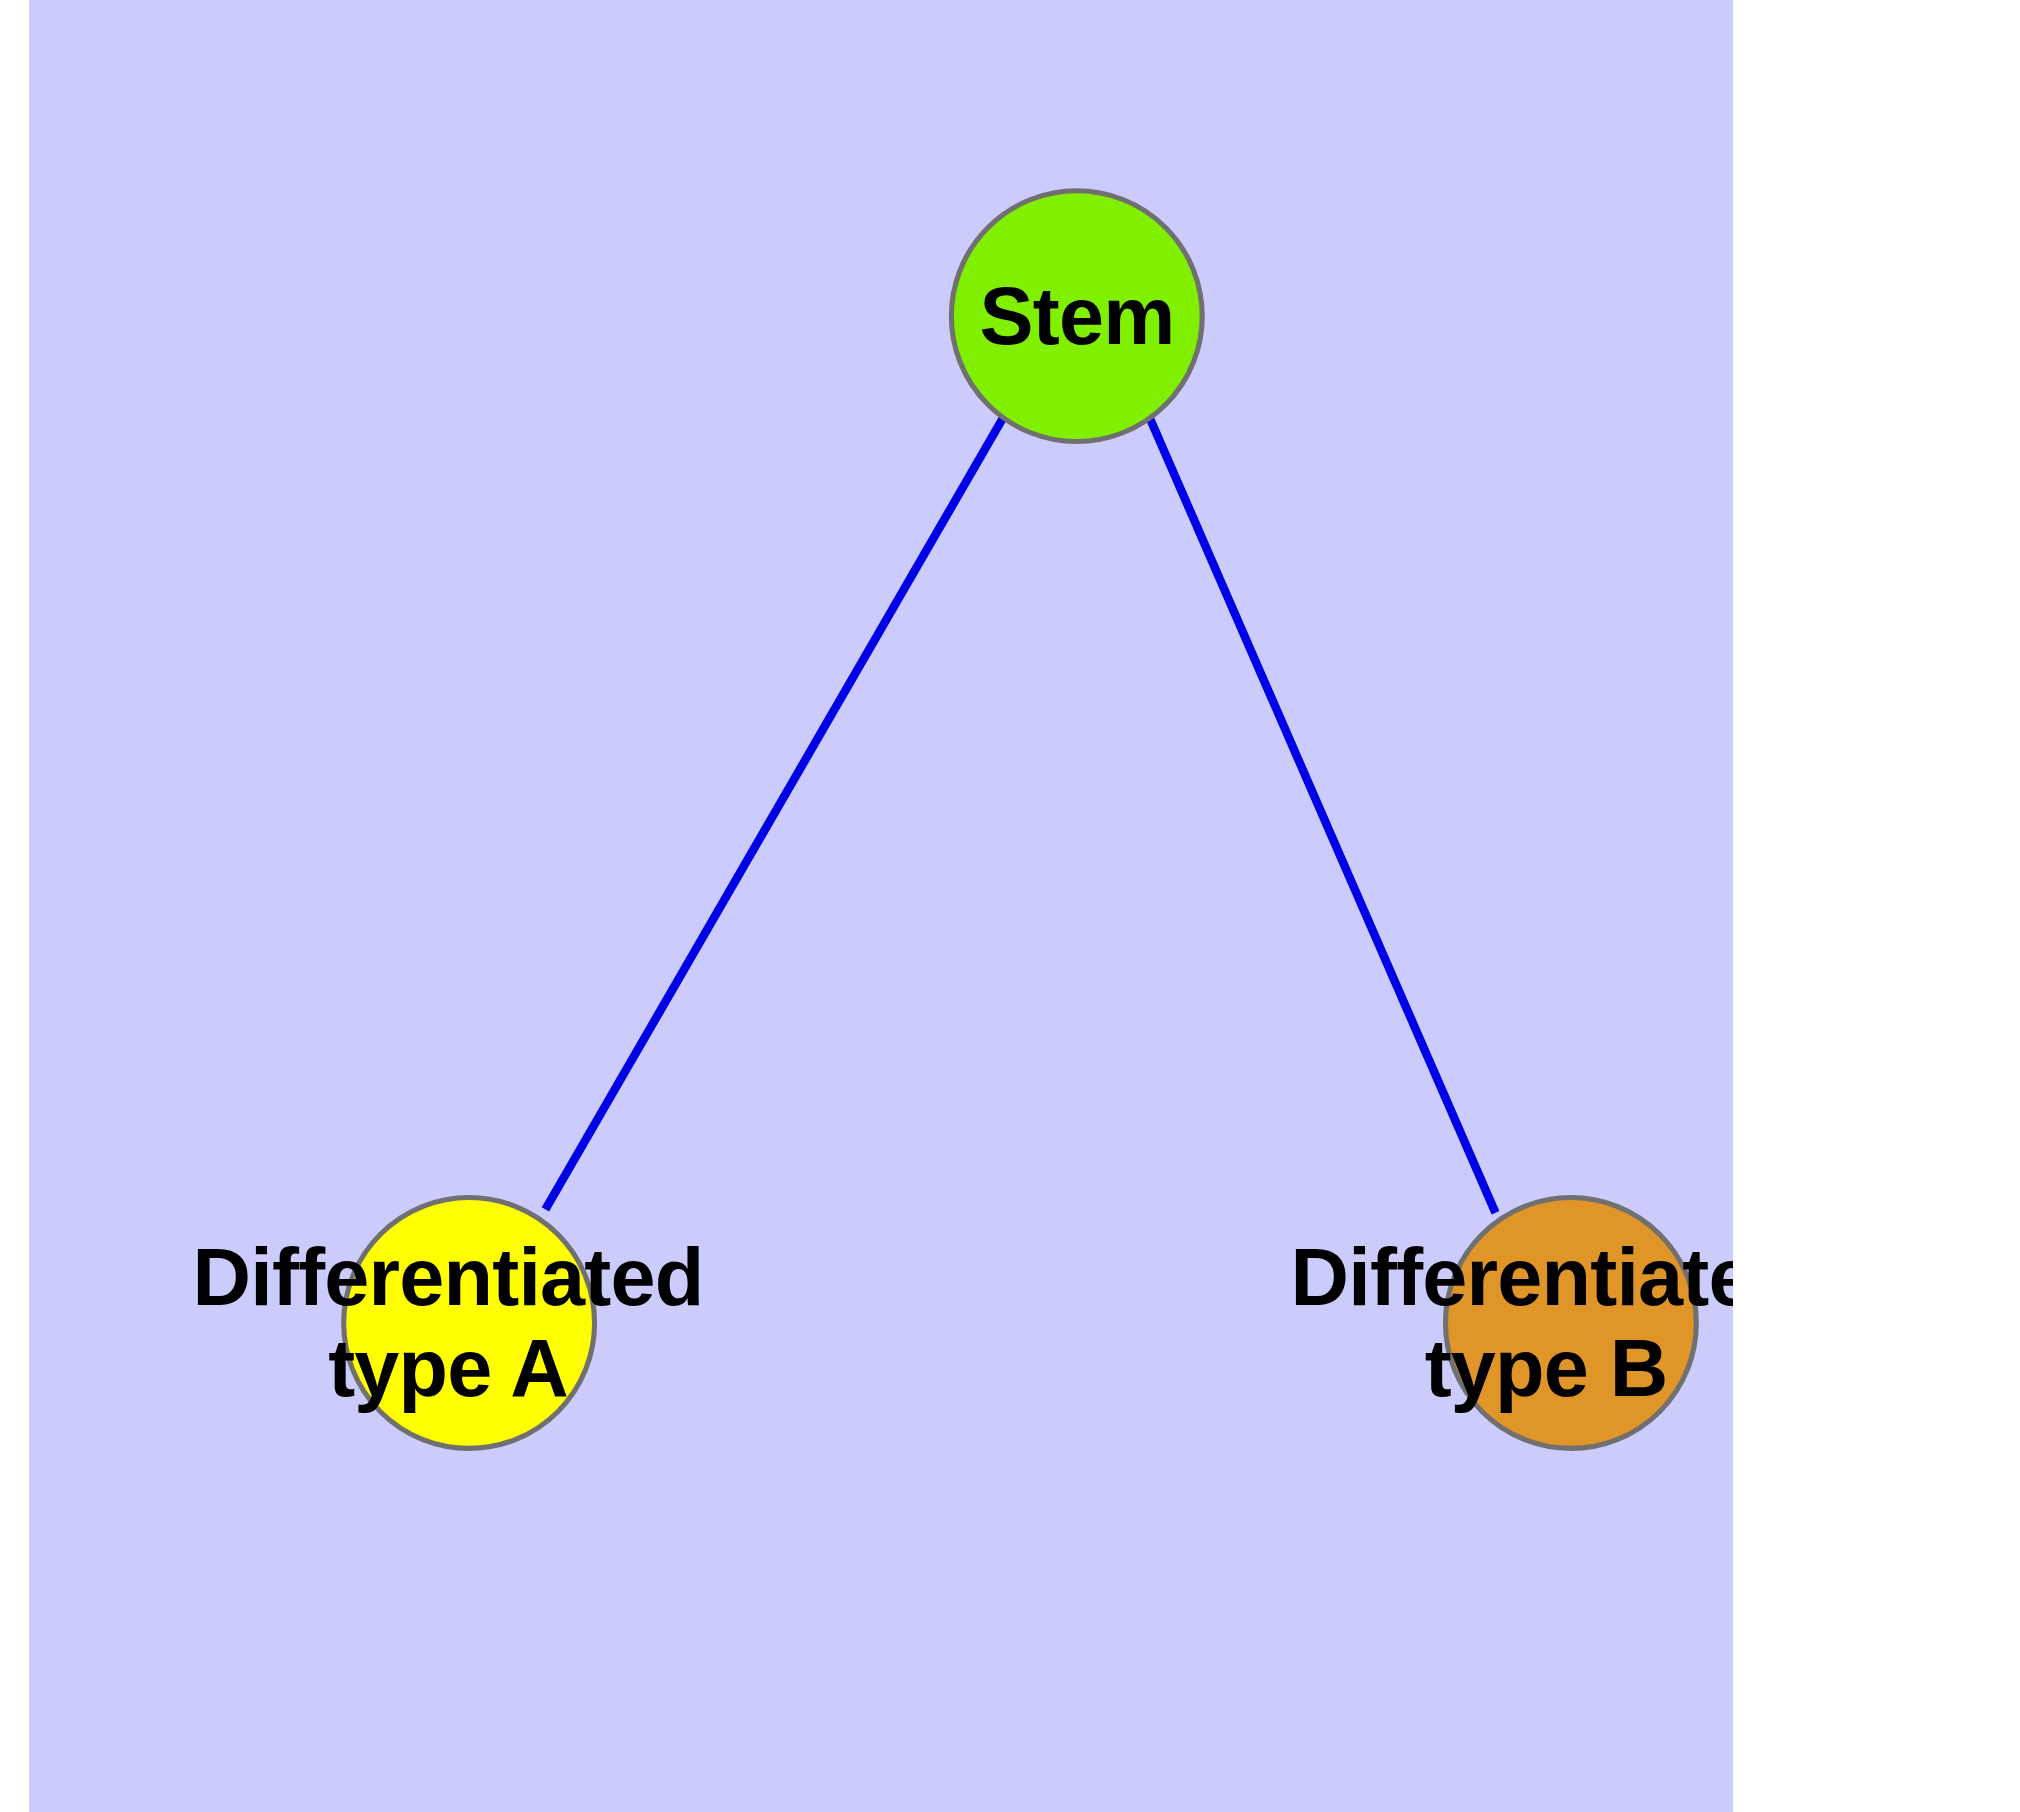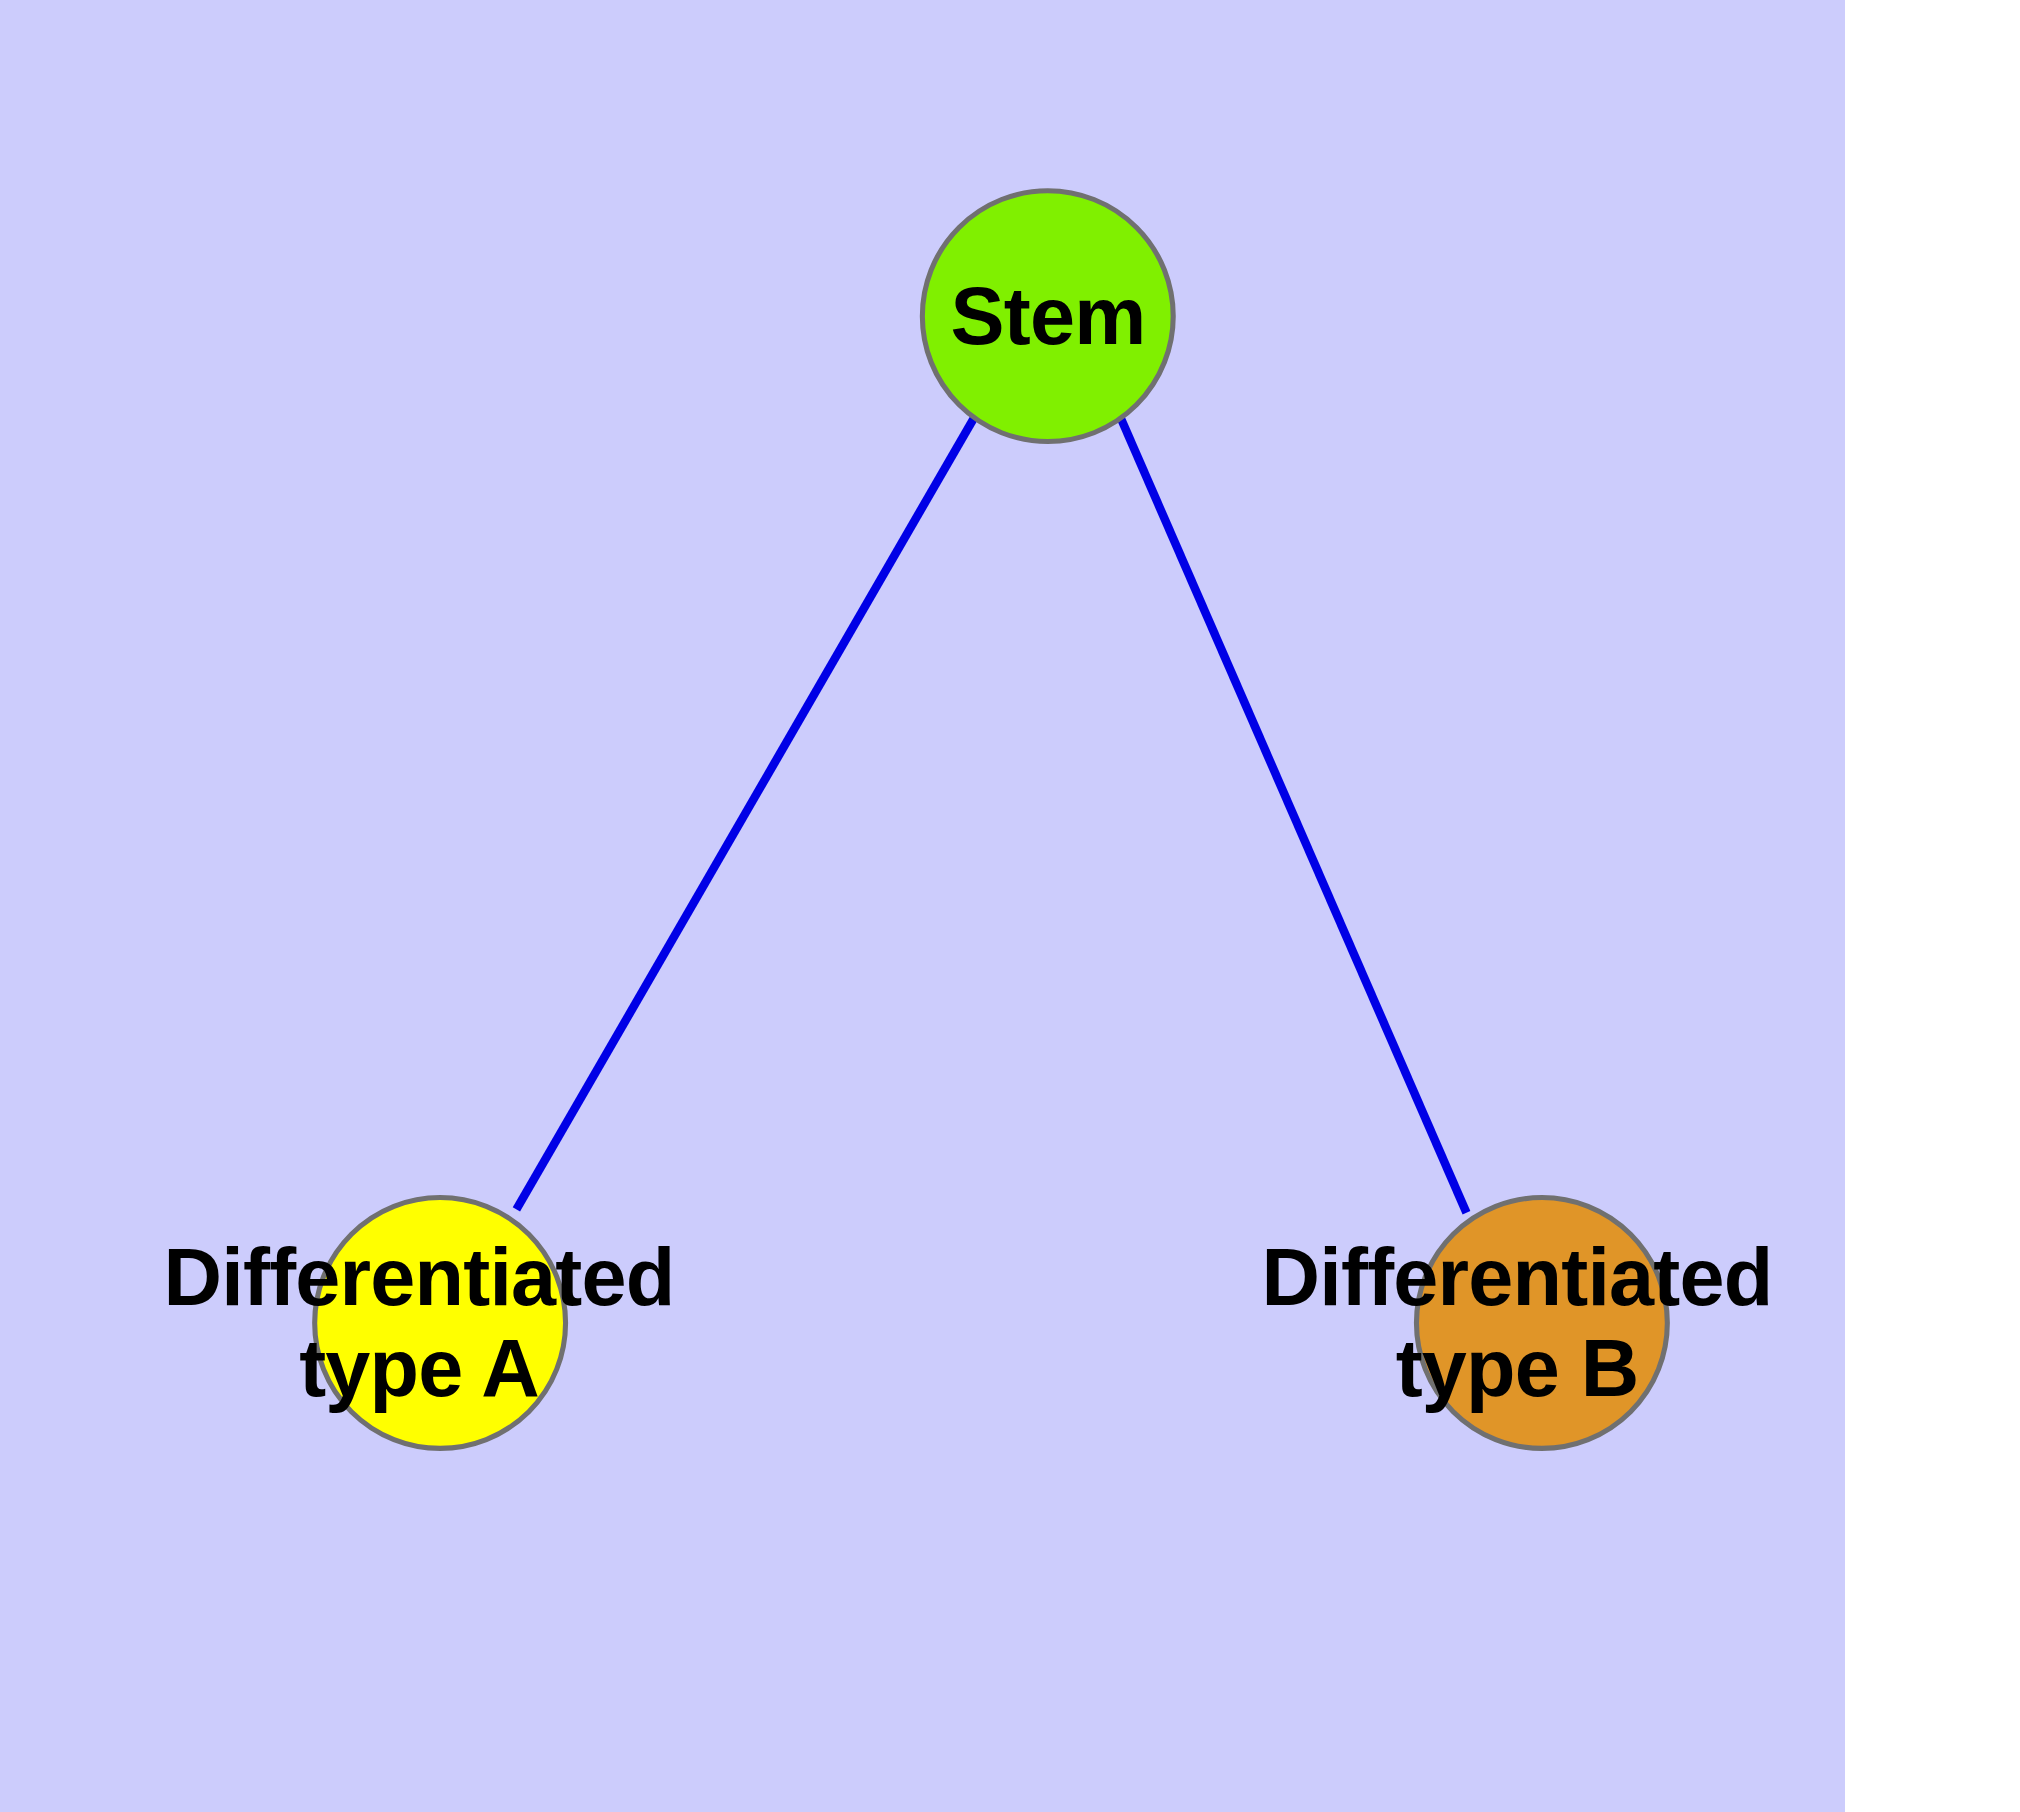--- a/index.html
+++ b/index.html
@@ -34,21 +34,21 @@
     letter-spacing: -0.8px;
     pointer-events: none;
   }
   .label-stem   { font-size: 81px; }
   .label-typea  { font-size: 81px; }
   .label-typeb  { font-size: 81px; }
 </style>
 </head>
 <body>
 
-<div id="canvas" style="width: 1845px; height: 1812px; background: rgb(204, 204, 252);">
+<div id="canvas" style="width: 1704px; height: 1812px; background: rgb(204, 204, 252); margin-left: 29px;">
 
   <svg id="graph-svg" viewBox="0 0 2384 2138" style="width: 2021px; height: 1812px;">
 
     <line x1="1149" y1="493" x2="609" y2="1427" stroke="#0000e6" stroke-width="10" stroke-linecap="butt"></line>
     <line x1="1322" y1="493" x2="1730" y2="1431" stroke="#0000e6" stroke-width="10" stroke-linecap="butt"></line>
 
     <circle cx="1236" cy="373" r="148" fill="#80f000" stroke="#707070" stroke-width="6"></circle>
     <circle cx="519" cy="1561" r="148" fill="#ffff00" stroke="#707070" stroke-width="6"></circle>
     <circle cx="1819" cy="1561" r="148" fill="#e09528" stroke="#707070" stroke-width="6"></circle>
   </svg>

